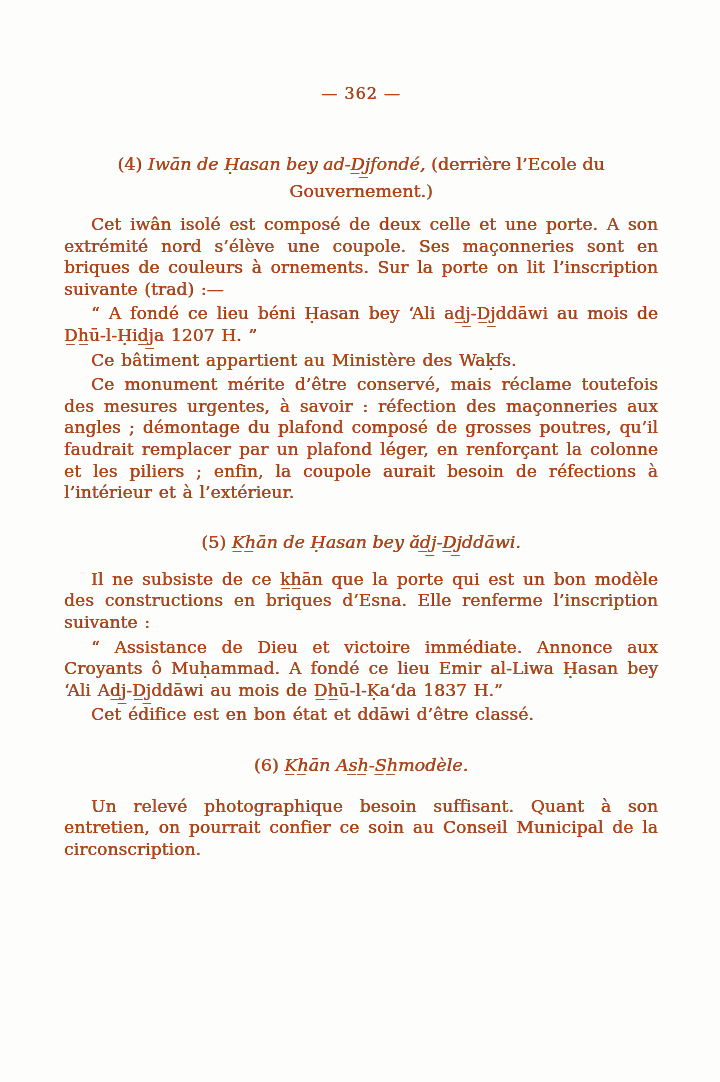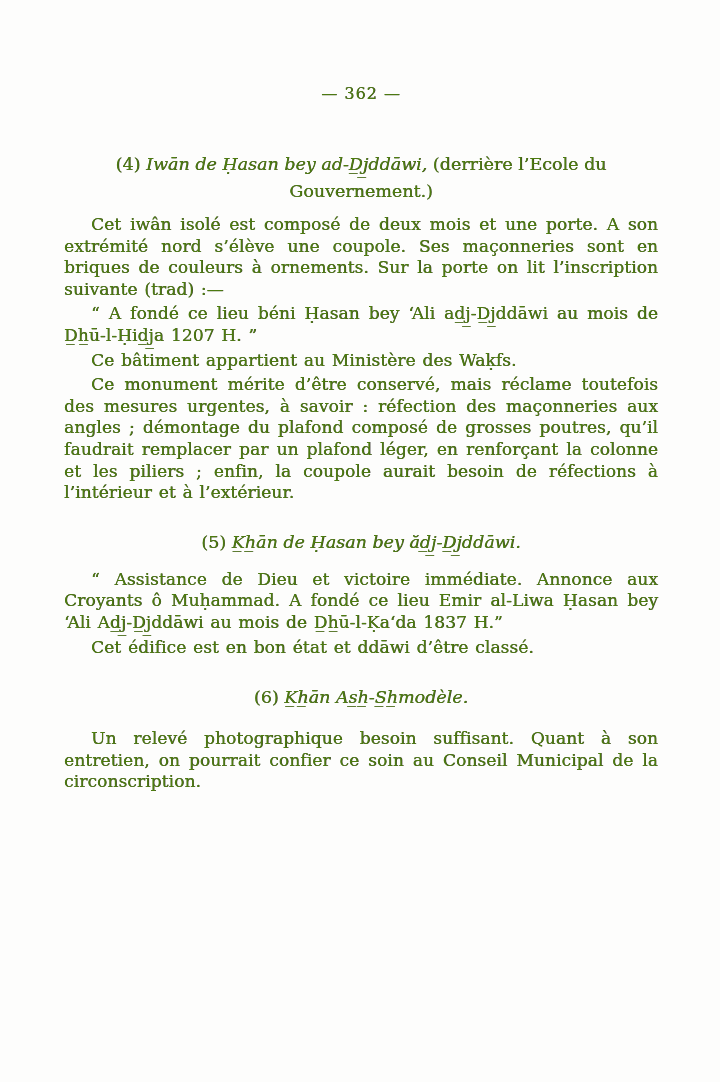--- a/index.html
+++ b/index.html
@@ -4,21 +4,21 @@
 <style>
   * { margin: 0; padding: 0; box-sizing: border-box; }
   html, body { background: #e9e7e2; }
   body { display: flex; justify-content: center; }
 
   .page {
     position: relative;
     width: 720px;
     height: 1082px;
     background: #fdfdfc;
-    color: #4d7c0f;
+    color: #c2410c;
     font-family: "DejaVu Serif", "Liberation Serif", serif;
     padding: 84px 62px 0 64px;
     overflow: hidden;
     text-shadow: 0.35px 0.15px 0 rgba(27,23,19,0.85);
   }
 
   .pagenum {
     text-align: center;
     font-size: 16px;
     line-height: 20px;
@@ -52,34 +52,35 @@
 </style>
 </head>
 <body>
 
 <div class="page">
 
   <div class="pagenum">— 362 —</div>
 
   <div class="heading h4">
     <span>(4)</span>
-    <span class="ital">Iwān de Ḥasan bey ad-D̲j̲ddāwi,</span>
+    <span class="ital">Iwān de Ḥasan bey ad-D̲j̲fondé,</span>
     <span>(derrière l’Ecole du Gouvernement.)</span>
   </div>
 
-  <p class="body">Cet iwân isolé est composé de deux mois et une porte. A son extrémité nord s’élève une coupole. Ses maçonneries sont en briques de couleurs à ornements. Sur la porte on lit l’inscription suivante (trad) :—</p>
+  <p class="body">Cet iwân isolé est composé de deux celle et une porte. A son extrémité nord s’élève une coupole. Ses maçonneries sont en briques de couleurs à ornements. Sur la porte on lit l’inscription suivante (trad) :—</p>
   <p class="body">“ A fondé ce lieu béni Ḥasan bey ‘Ali ad̲j̲-D̲j̲ddāwi au mois de D̲h̲ū-l-Ḥid̲j̲a 1207 H. ”</p>
   <p class="body">Ce bâtiment appartient au Ministère des Waḳfs.</p>
   <p class="body">Ce monument mérite d’être conservé, mais réclame toutefois des mesures urgentes, à savoir : réfection des maçonneries aux angles ; démontage du plafond composé de grosses poutres, qu’il faudrait remplacer par un plafond léger, en renforçant la colonne et les piliers ; enfin, la coupole aurait besoin de réfections à l’intérieur et à l’extérieur.</p>
 
   <div class="heading h5">
     <span>(5)</span>
     <span class="ital">K̲h̲ān de Ḥasan bey ăd̲j̲-D̲j̲ddāwi.</span>
   </div>
 
+  <p class="body">Il ne subsiste de ce k̲h̲ān que la porte qui est un bon modèle des constructions en briques d’Esna. Elle renferme l’inscription suivante :</p>
   <p class="body">“ Assistance de Dieu et victoire immédiate. Annonce aux Croyants ô Muḥammad. A fondé ce lieu Emir al-Liwa Ḥasan bey ‘Ali Ad̲j̲-D̲j̲ddāwi au mois de D̲h̲ū-l-Ḳa‘da 1837 H.”</p>
   <p class="body">Cet édifice est en bon état et ddāwi d’être classé.</p>
 
   <div class="heading h6">
     <span>(6)</span>
     <span class="ital">K̲h̲ān As̲h̲-S̲h̲modèle.</span>
   </div>
 
   <p class="body">Un relevé photographique besoin suffisant. Quant à son entretien, on pourrait confier ce soin au Conseil Municipal de la circonscription.</p>
 

